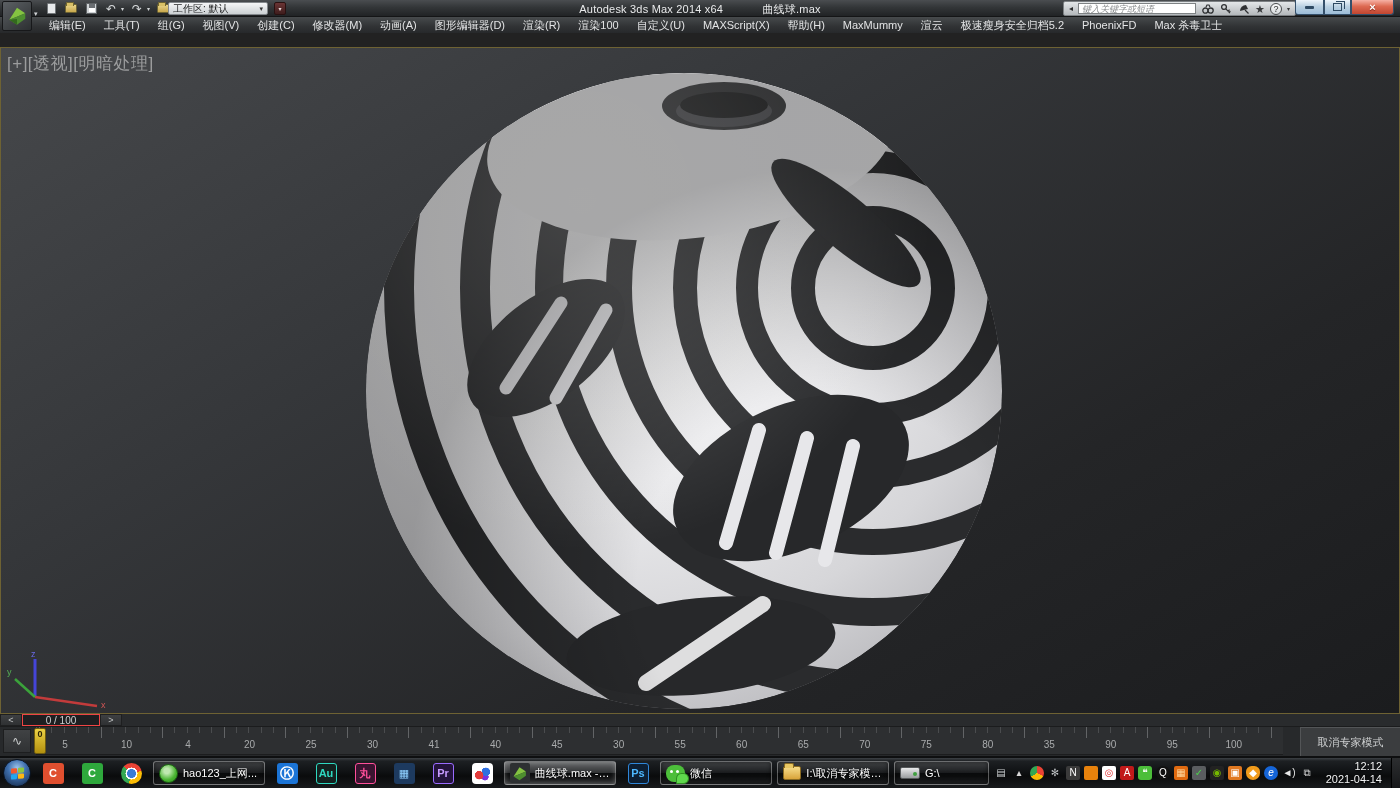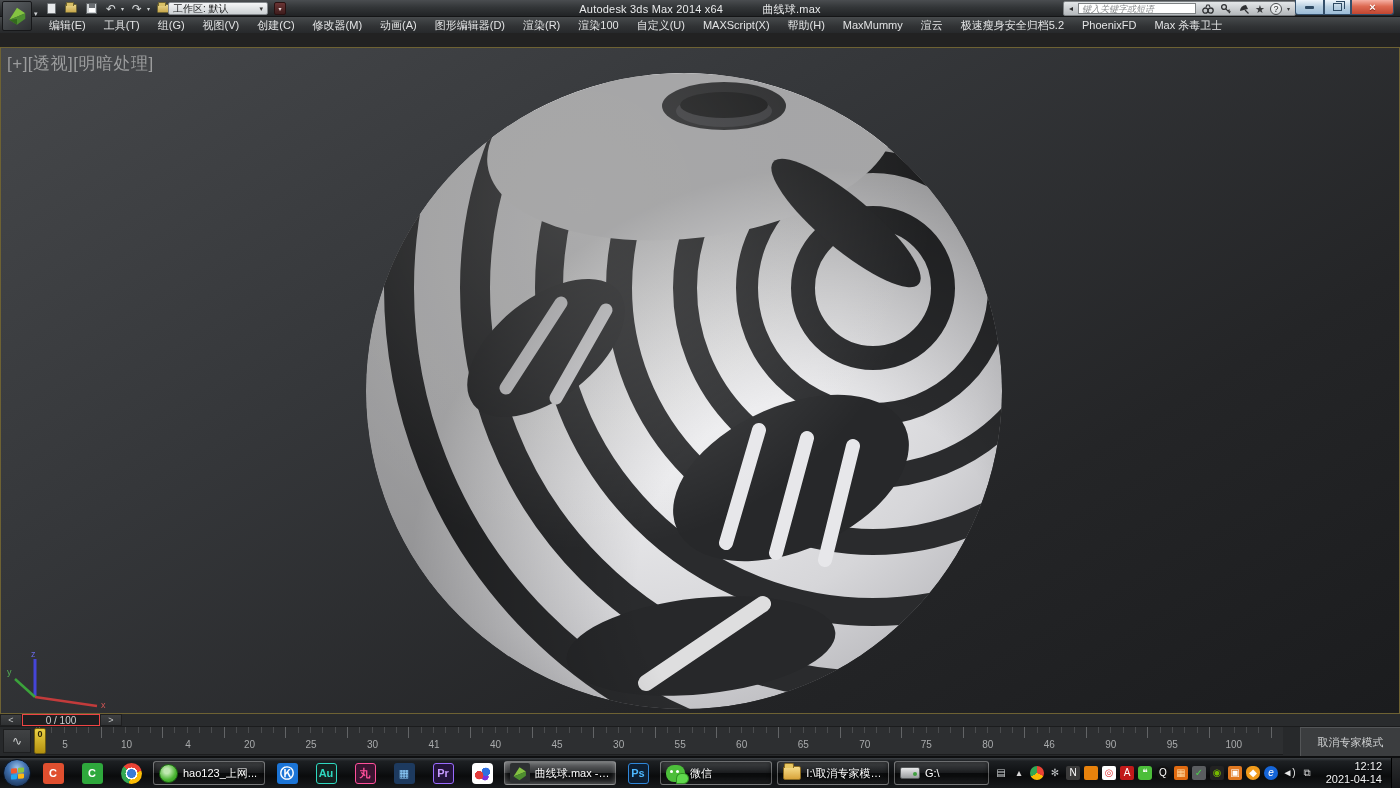--- a/index.html
+++ b/index.html
@@ -399,21 +399,21 @@
           <span class="tick-label">60</span>
 
           <span class="tick-label">65</span>
 
           <span class="tick-label">70</span>
 
           <span class="tick-label">75</span>
 
           <span class="tick-label">80</span>
 
-          <span class="tick-label">46</span>
+          <span class="tick-label">35</span>
 
           <span class="tick-label">90</span>
 
           <span class="tick-label">95</span>
 
           <span class="tick-label">100</span>
 
       </div>
       <div class="slider">0</div>
     </div>

